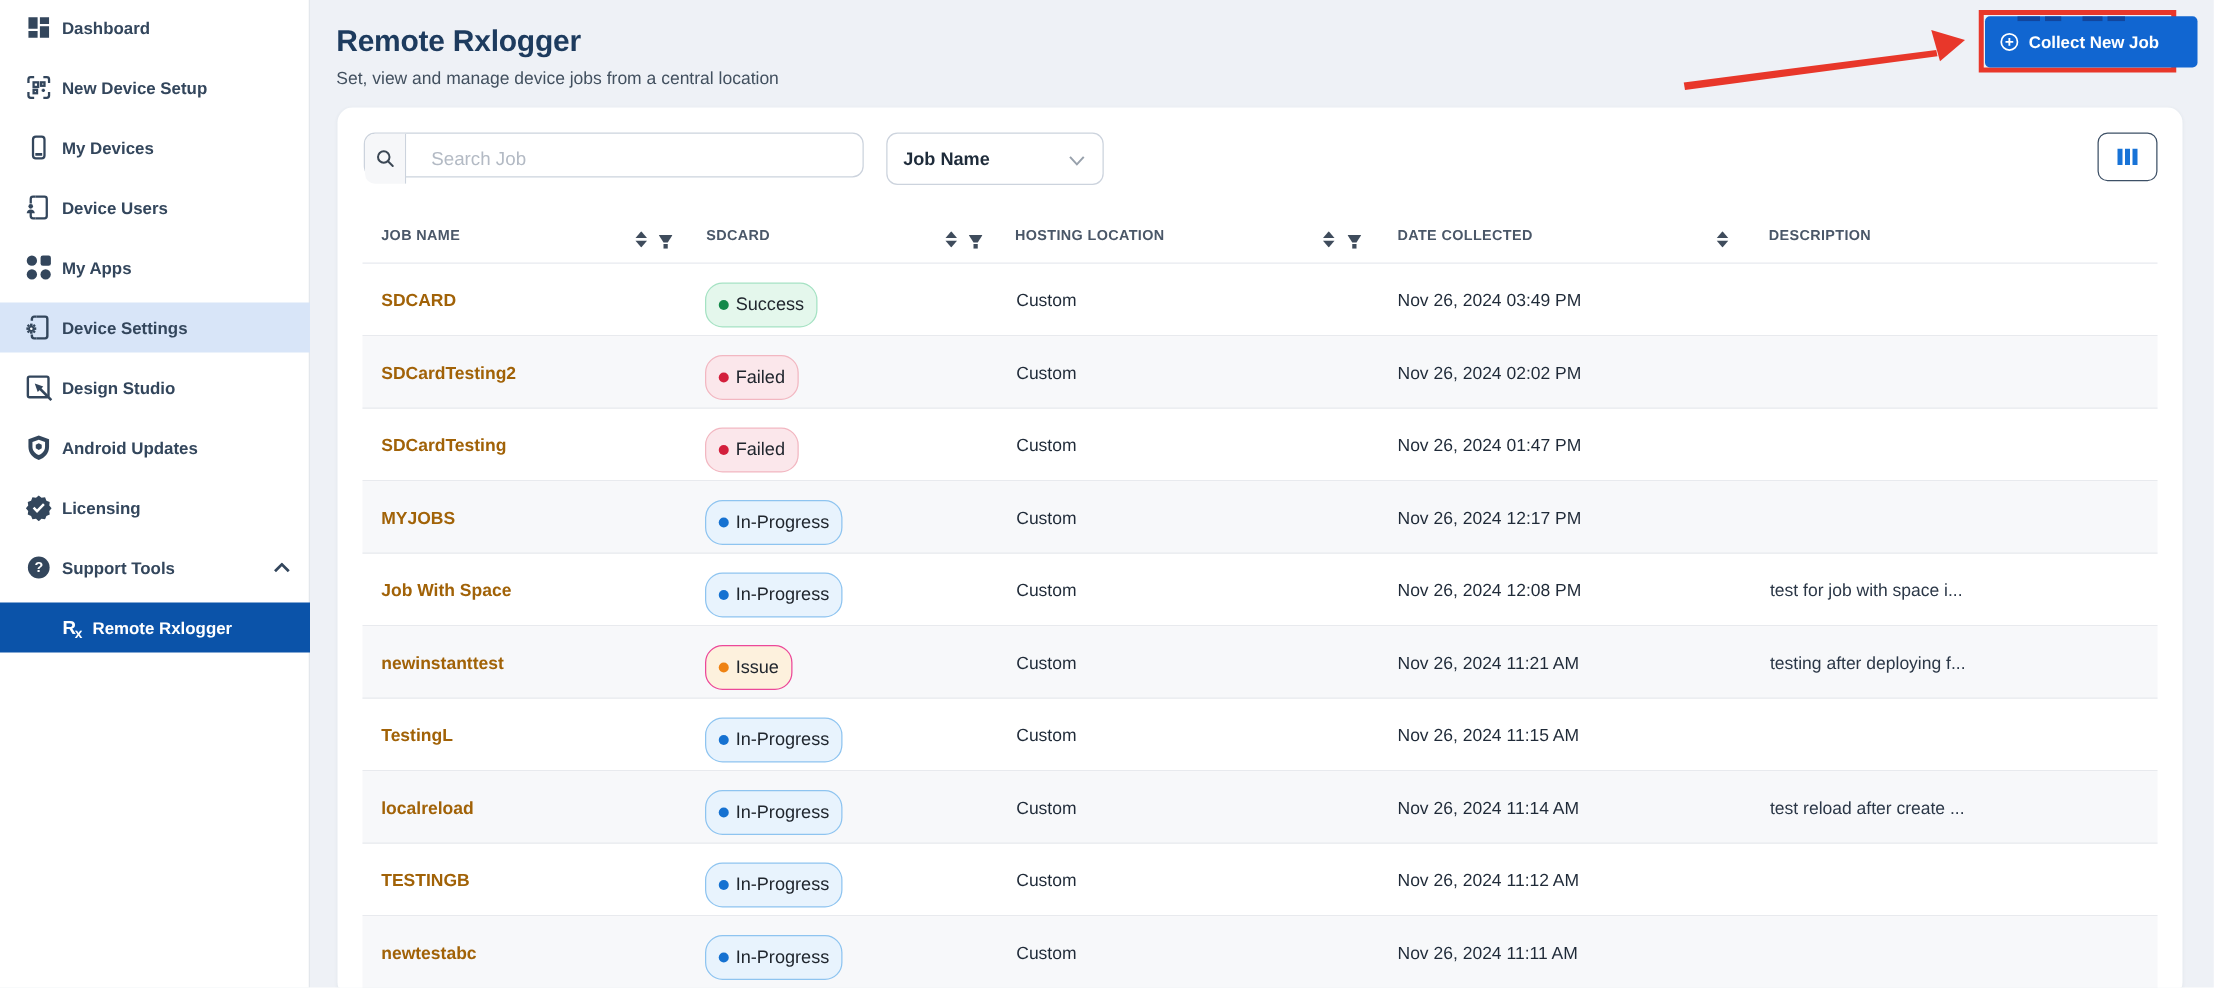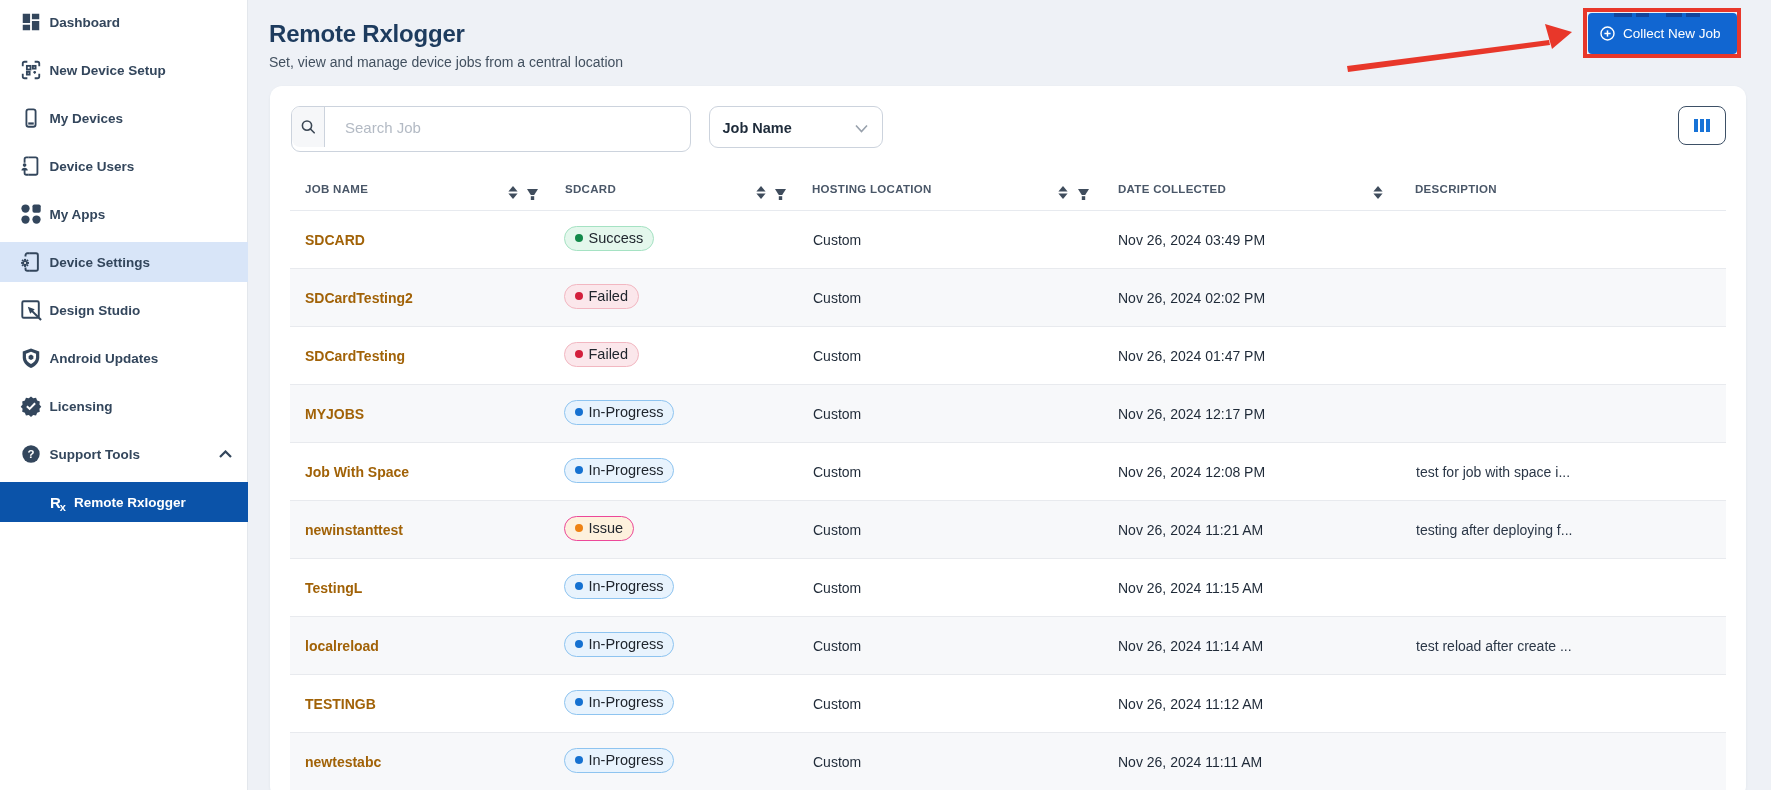--- a/index.html
+++ b/index.html
@@ -12,46 +12,46 @@
 .nav-item .ic { width:22px; height:22px; margin-right:7.5px; flex:0 0 22px; display:flex; align-items:center; }
 .nav-item.hl { background:#d8e5f8; height:40px; margin:4px 0; }
 .nav-item.sel { background:#0b53a9; color:#fff; height:40px; margin:4px 0; padding-left:50px; }
 .nav-item.sel .ic { width:15px; flex:0 0 15px; margin-right:7px; }
 .chev-up { margin-left:auto; margin-right:16px; }
 
 .title { position:absolute; left:269px; top:20px; font-size:24px; letter-spacing:-0.2px; font-weight:bold; color:#1d3b5e; }
 .subtitle { position:absolute; left:269px; top:54px; font-size:14px; color:#42505f; }
 
 .redbox { position:absolute; left:1583px; top:8px; width:158px; height:50px; border:4px solid #e8372a; }
-.btn { position:absolute; left:1588px; top:13px; width:149px; height:41px; background:#1166d1; border-radius:4px; color:#fff; font-size:13.5px; font-weight:normal; display:flex; align-items:center; }
+.btn { position:absolute; left:1588px; top:13px; width:170px; height:41px; background:#1166d1; border-radius:4px; color:#fff; font-size:13.5px; font-weight:bold; display:flex; align-items:center; }
 .btn .txt { margin-left:35px; }
 .btn svg { position:absolute; left:12px; top:13px; }
 .btn-marks { position:absolute; top:0; left:0; width:100%; height:4px; overflow:hidden; }
 .btn-marks i { position:absolute; top:0; height:4px; background:#12459c; }
 
 .card { position:absolute; left:269.5px; top:85.5px; width:1476.5px; height:712px; background:#fff; border-radius:12px; box-shadow:0 1px 3px rgba(40,60,90,0.06); }
-.search { position:absolute; left:291px; top:106px; width:400px; height:46px; border:1px solid #ccd3dd; border-radius:9px; background:#fff; }
+.search { position:absolute; left:291px; top:106px; width:400px; height:36px; border:1px solid #ccd3dd; border-radius:9px; background:#fff; }
 .search .icbox { position:absolute; left:0; top:0; width:33px; height:40px; background:#f6f7f9; border-right:1px solid #ccd3dd; border-radius:8px 0 0 8px; display:flex; align-items:center; justify-content:center; }
 .search .ph { position:absolute; left:53px; top:12px; font-size:15px; color:#b3bac4; }
 .select { position:absolute; left:709px; top:106px; width:174px; height:42px; border:1px solid #ccd3dd; border-radius:9px; background:#fff; }
 .select .lbl { position:absolute; left:12.5px; top:13px; font-size:14.5px; color:#1e2b3a; font-weight:bold; }
 .select svg { position:absolute; right:14px; top:17px; }
 .colbtn { position:absolute; left:1678px; top:106px; width:48px; height:39px; border:1.4px solid #3d5066; border-radius:8px; background:#fff; display:flex; align-items:center; justify-content:center; }
 .colbtn .bars { display:flex; gap:1.6px; }
 .colbtn .bars i { width:4.6px; height:13px; background:#1873d7; }
 .th { position:absolute; top:14px; font-size:11.5px; font-weight:bold; color:#4a5768; letter-spacing:0.3px; }
 .th-ic { position:absolute; top:12px; }
 .hdiv { position:absolute; left:290px; top:210px; width:1436px; height:1px; background:#e7eaef; }
 .row { position:absolute; left:290px; width:1436px; height:58px; border-bottom:1px solid #e8eaee; }
 .row.alt { background:#f7f8fa; }
 .cell-job { position:absolute; left:15px; top:21px; font-size:14px; font-weight:bold; color:#a16207; }
 .cell-cus { position:absolute; left:523px; top:21px; font-size:14px; color:#1f2a38; }
 .cell-date { position:absolute; left:828px; top:21px; font-size:14px; color:#1f2a38; }
 .cell-desc { position:absolute; left:1126px; top:21px; font-size:14px; color:#2b3747; }
-.pill { position:absolute; left:274px; top:15px; height:25px; border-radius:14px; display:flex; align-items:center; padding:0 10px 0 9.5px; font-size:14.5px; color:#20262e; }
+.pill { position:absolute; left:274px; top:15px; height:36px; border-radius:14px; display:flex; align-items:center; padding:0 10px 0 9.5px; font-size:14.5px; color:#20262e; }
 .pill .dot { width:8px; height:8px; border-radius:50%; margin-right:6px; }
 .pill.ok  { background:#e4f7ec; border:1px solid #a5e2c3; }
 .pill.ok .dot { background:#13894a; }
 .pill.fail { background:#fbe7eb; border:1px solid #f2b7c1; }
 .pill.fail .dot { background:#d31f3c; }
 .pill.prog { background:#e8f3fd; border:1px solid #8ec4f0; }
 .pill.prog .dot { background:#1571d1; }
 .pill.iss { background:#fdf1dd; border:1px solid #ec4899; }
 .pill.iss .dot { background:#ee8213; }
 </style>

